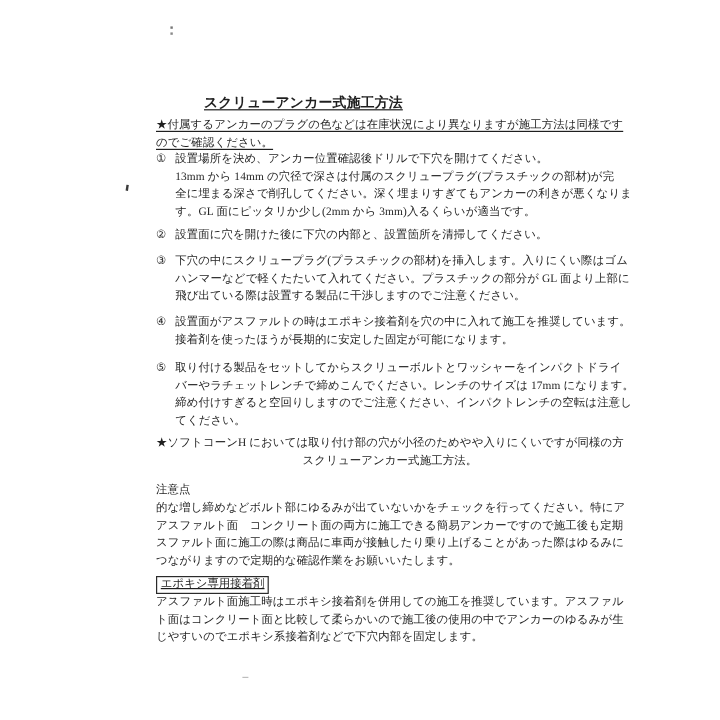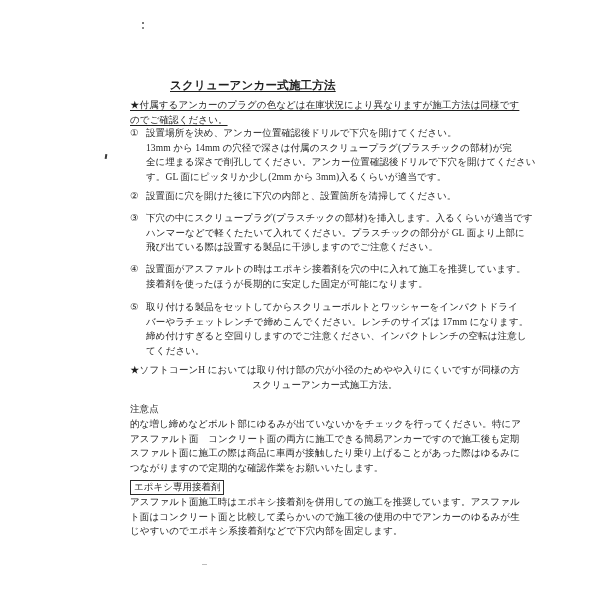--- a/index.html
+++ b/index.html
@@ -30,20 +30,21 @@
   .num {
     width:16px; flex:none;
     font-size:9.5px; line-height:14.5px;
   }
   .box-label {
     display:inline-block;
     border:1px solid #2a2a2a;
     padding:0px 3px 1px 3px;
     font-size:9.5px; line-height:12px;
     white-space:nowrap;
+    text-decoration:underline;
   }
   
   .speck { position:absolute; background:#777; }
   .speck-colon-top { left:142px; top:22px; width:1.5px; height:1.5px; box-shadow:0 5px 0 #8a8a8a; }
   .speck-quote-left { left:105px; top:154px; width:2px; height:5px; background:#3a3a3a; transform:rotate(8deg); }
   .speck-dash-bottom { left:202px; top:564px; width:5px; height:1.2px; background:#bdbdbd; }
 </style>
 </head>
 <body>
 
@@ -58,36 +59,36 @@
   <div class="block" style="top:98px;">
     <div class="line u">★付属するアンカーのプラグの色などは在庫状況により異なりますが施工方法は同様です</div>
     <div class="line u">のでご確認ください。</div>
   </div>
 
   <div class="step" style="top:126px;">
     <div class="num">①</div>
     <div>
       <div class="line">設置場所を決め、アンカー位置確認後ドリルで下穴を開けてください。</div>
       <div class="line">13mm から 14mm の穴径で深さは付属のスクリュープラグ(プラスチックの部材)が完</div>
-      <div class="line">全に埋まる深さで削孔してください。アンカー位置確認後ドリルで下穴を開けてください</div>
+      <div class="line">全に埋まる深さで削孔してください。深く埋まりすぎてもアンカーの利きが悪くなりま</div>
       <div class="line">す。GL 面にピッタリか少し(2mm から 3mm)入るくらいが適当です。</div>
     </div>
   </div>
 
   <div class="step" style="top:189px;">
     <div class="num">②</div>
     <div>
       <div class="line">設置面に穴を開けた後に下穴の内部と、設置箇所を清掃してください。</div>
     </div>
   </div>
 
   <div class="step" style="top:211px;">
     <div class="num">③</div>
     <div>
-      <div class="line">下穴の中にスクリュープラグ(プラスチックの部材)を挿入します。入るくらいが適当です</div>
+      <div class="line">下穴の中にスクリュープラグ(プラスチックの部材)を挿入します。入りにくい際はゴム</div>
       <div class="line">ハンマーなどで軽くたたいて入れてください。プラスチックの部分が GL 面より上部に</div>
       <div class="line">飛び出ている際は設置する製品に干渉しますのでご注意ください。</div>
     </div>
   </div>
 
   <div class="step" style="top:262px;">
     <div class="num">④</div>
     <div>
       <div class="line">設置面がアスファルトの時はエポキシ接着剤を穴の中に入れて施工を推奨しています。</div>
       <div class="line">接着剤を使ったほうが長期的に安定した固定が可能になります。</div>

